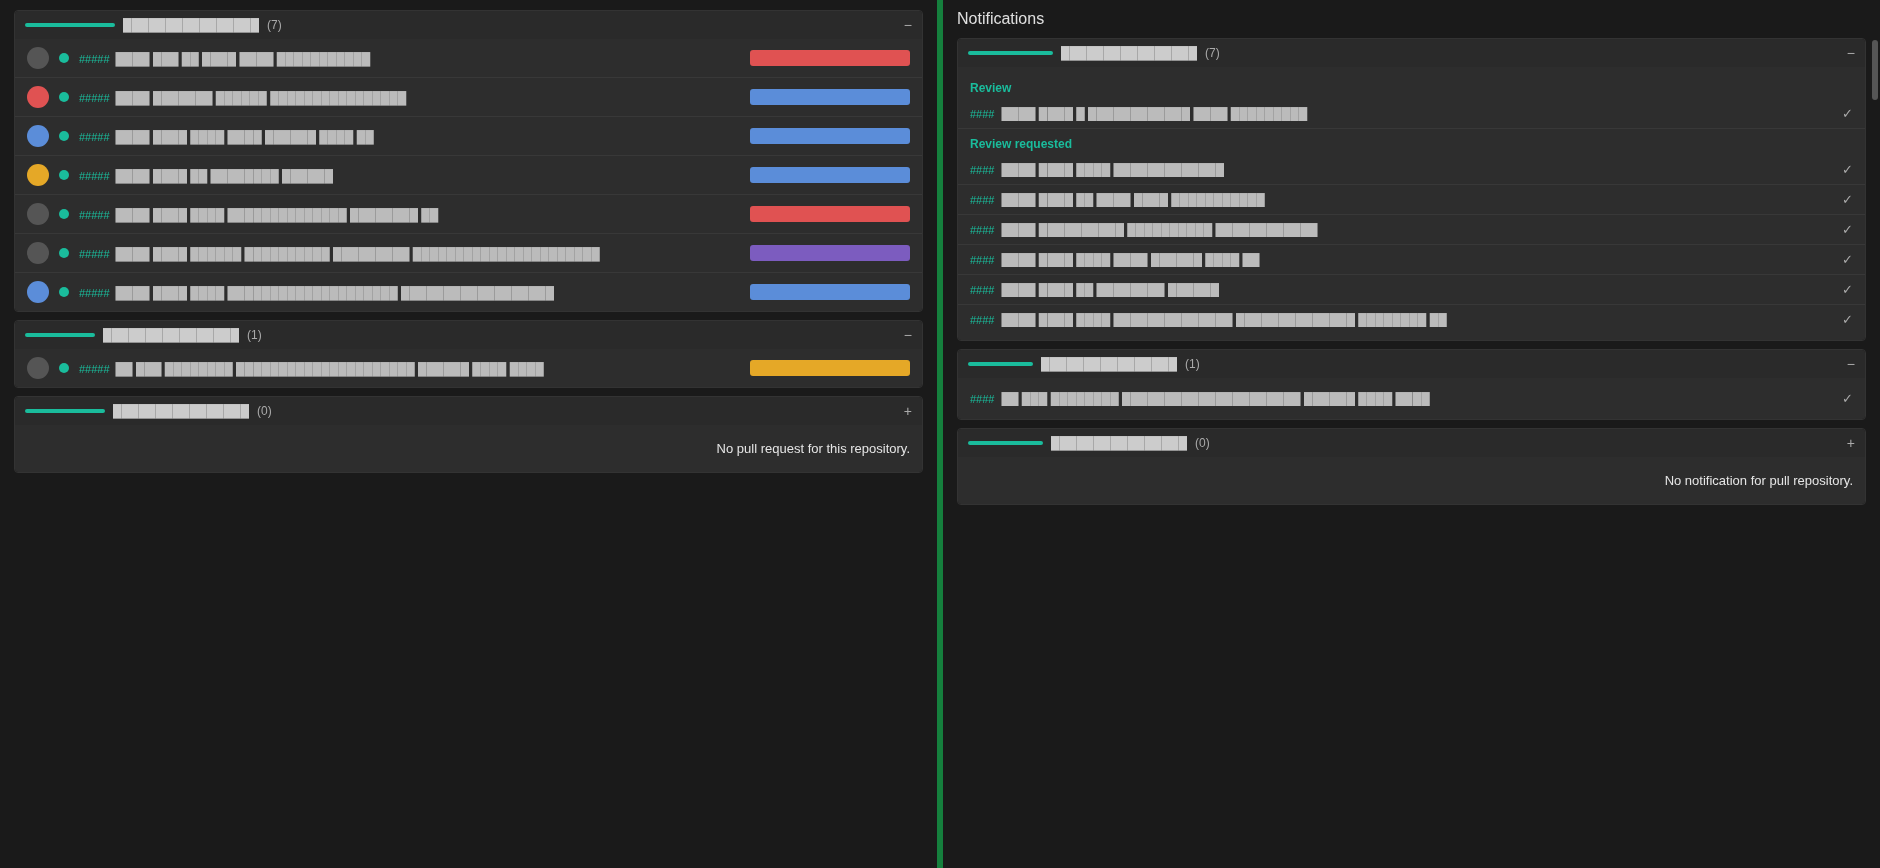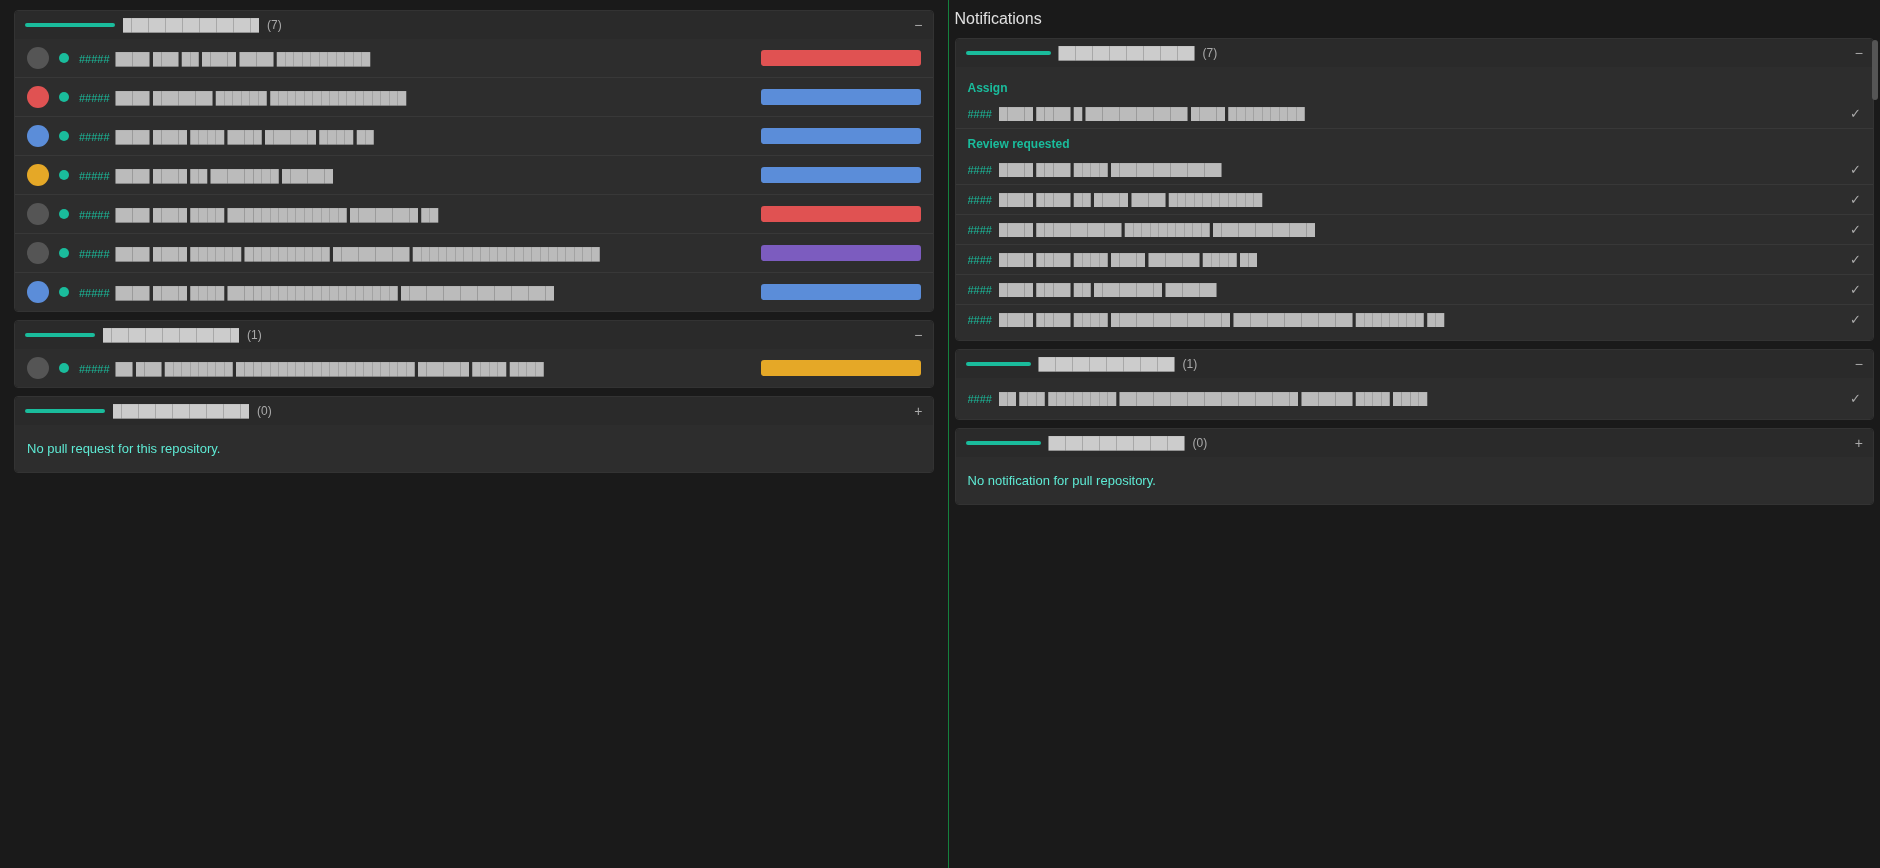--- a/index.html
+++ b/index.html
@@ -107,30 +107,30 @@
       flex-shrink: 0;
     }
     .label-red { background: #e05252; width: 160px; }
     .label-blue { background: #5b8dd9; width: 160px; }
     .label-orange { background: #e5a827; width: 160px; }
     .label-purple { background: #7c5cbf; width: 160px; }
 
     .empty-section {
       background: #2d2d2d;
       padding: 16px 12px;
-      color: #5eead4;
+      color: #e5e5e5;
       font-size: 13px;
-      text-align: left;
+      text-align: right;
     }
 
     
     .notif-panel {
       flex: 1;
-      padding: 10px 6px;
-      border-left: 1px solid #15803d;
+      padding: 10px 14px;
+      border-left: 6px solid #15803d;
       position: relative;
     }
     .notif-repo-section {
       margin-bottom: 8px;
       border: 1px solid #333;
       border-radius: 4px;
       overflow: hidden;
     }
     .notif-repo-header {
       background: #2a2a2a;
@@ -295,21 +295,21 @@
       <div class="notif-repo-section">
         <div class="notif-repo-header">
           <div class="repo-header-bar-container">
             <div class="notif-repo-header-bar repo-header-bar" style="width: 85px;"></div>
             <span class="repo-header-label">████████████████</span>
             <span class="repo-header-count">(7)</span>
           </div>
           <span class="repo-header-collapse">−</span>
         </div>
         <div class="notif-list">
-          <div class="notif-category">Assign</div>
+          <div class="notif-category">Review</div>
           <div class="notif-item">
             <span class="notif-item-text"><span class="notif-number">#### </span>████ ████ █ ████████████ ████ █████████</span>
             <span class="notif-check">✓</span>
           </div>
           <div class="notif-category">Review requested</div>
           <div class="notif-item">
             <span class="notif-item-text"><span class="notif-number">#### </span>████ ████ ████ █████████████</span>
             <span class="notif-check">✓</span>
           </div>
           <div class="notif-item">

